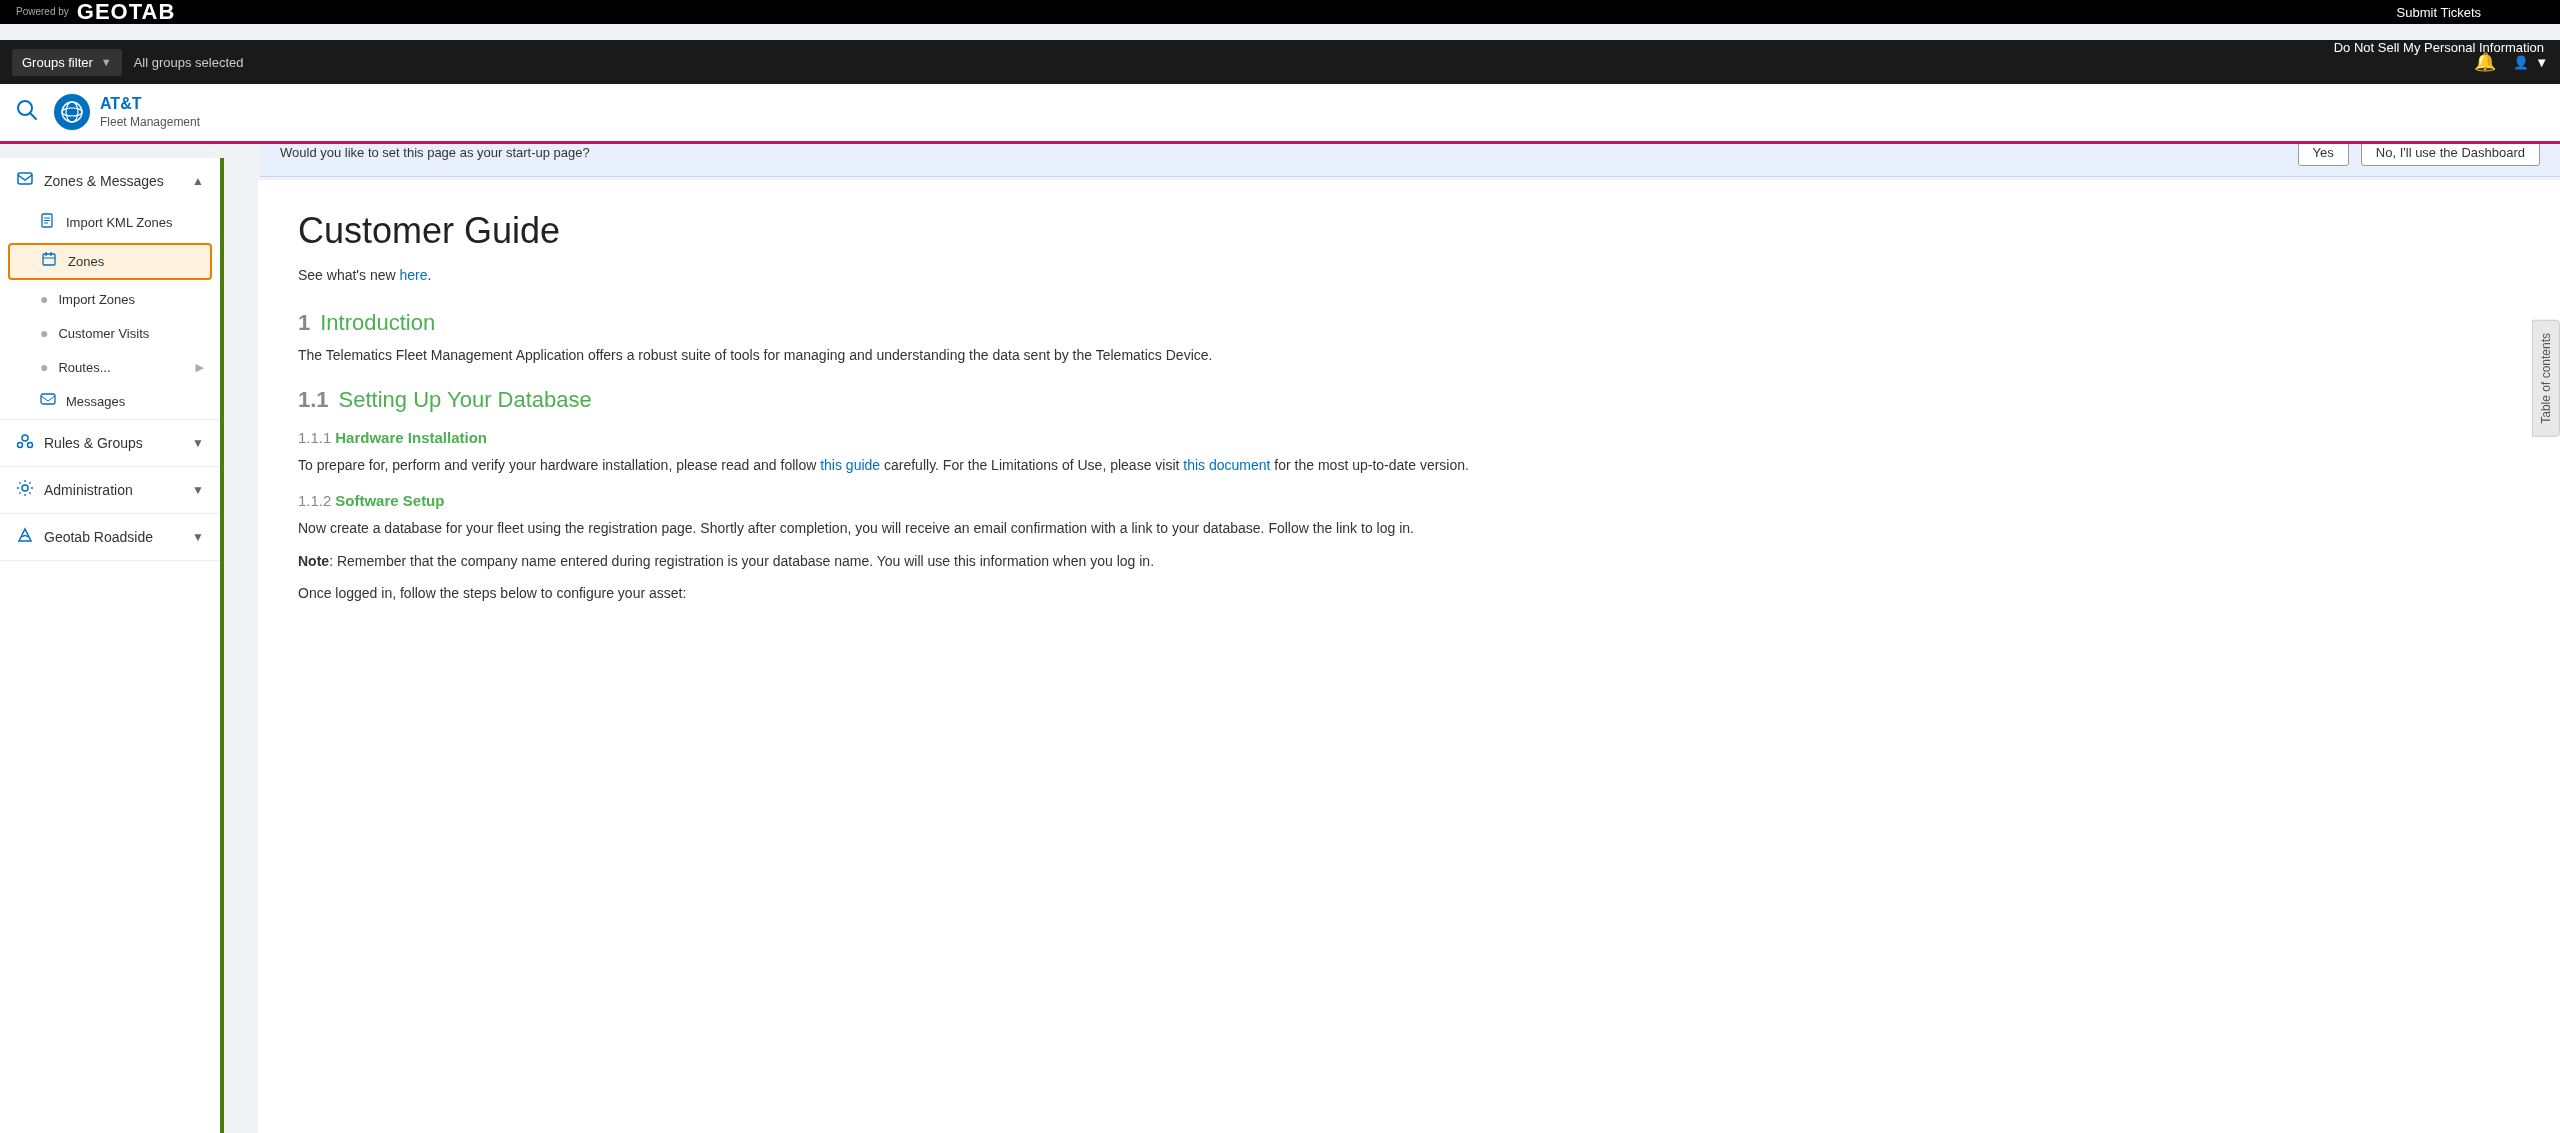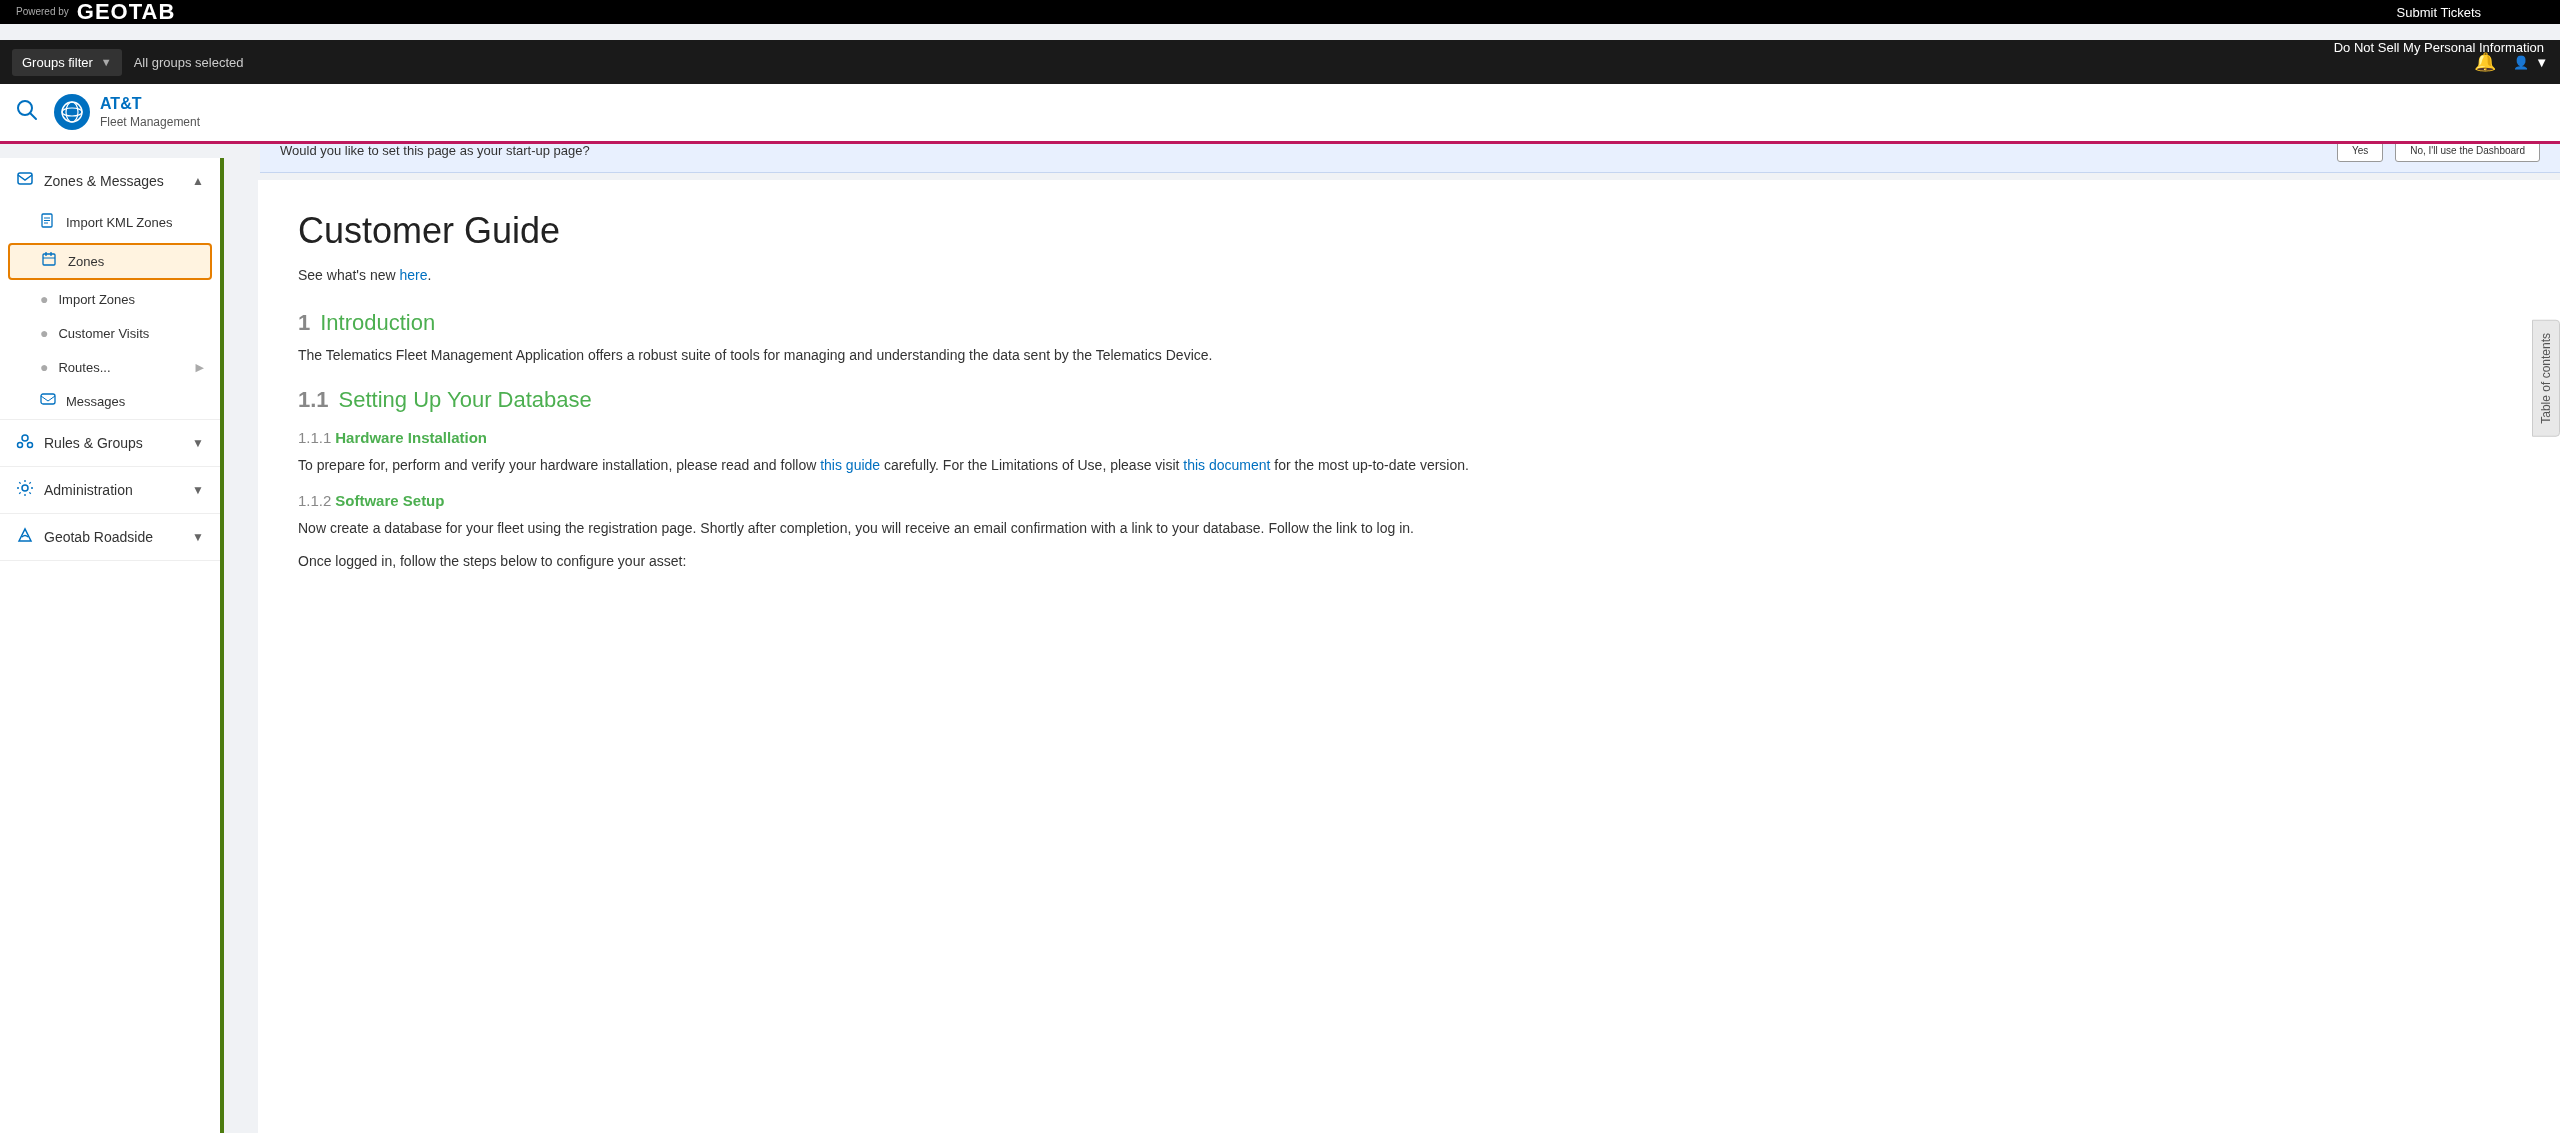--- a/index.html
+++ b/index.html
@@ -88,21 +88,21 @@
       font-size: 13px;
       color: #333;
     }
     .startup-banner span { flex: 1; }
     .btn-yes, .btn-no {
       padding: 5px 14px;
       border: 1px solid #999;
       background: #fff;
       cursor: pointer;
       border-radius: 3px;
-      font-size: 10px;
+      font-size: 13px;
       color: #333;
     }
 
     
     .sidebar {
       position: fixed;
       top: 158px; left: 0;
       width: 224px;
       bottom: 0;
       background: #fff;
@@ -405,15 +405,18 @@
     </div>
     <p>
       <span>To prepare for, perform and verify your hardware installation, please read and follow </span><a href="#">this guide</a><span> carefully. For the Limitations of Use, please visit </span><a href="#">this document</a><span> for the most up-to-date version.</span>
     </p>
 
     <div class="sub-section">
       <span class="sub-section-num">1.1.2</span>
       <span class="sub-section-title">Software Setup</span>
     </div>
     <p>Now create a database for your fleet using the registration page. Shortly after completion, you will receive an email confirmation with a link to your database. Follow the link to log in.</p>
+    <p>
+      <span class="note-bold">Note</span><span>: Remember that the company name entered during registration is your database name. You will use this information when you log in.</span>
+    </p>
     <p>Once logged in, follow the steps below to configure your asset:</p>
   </div>
 </div>
 
 </body></html>

